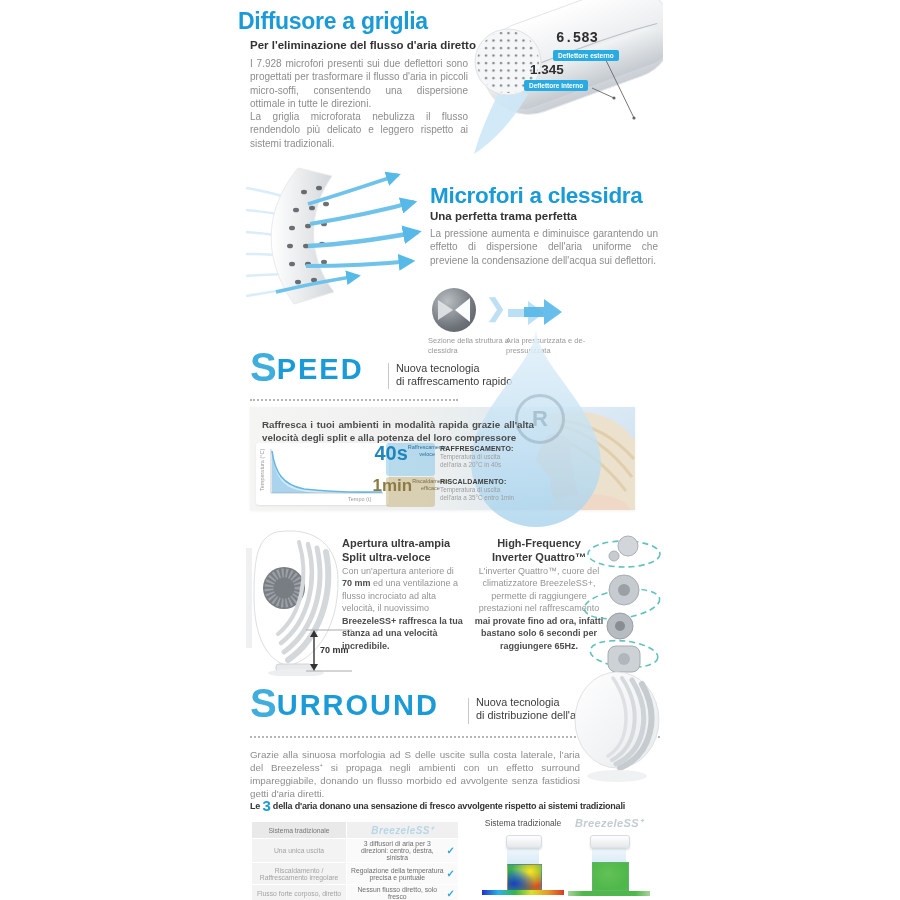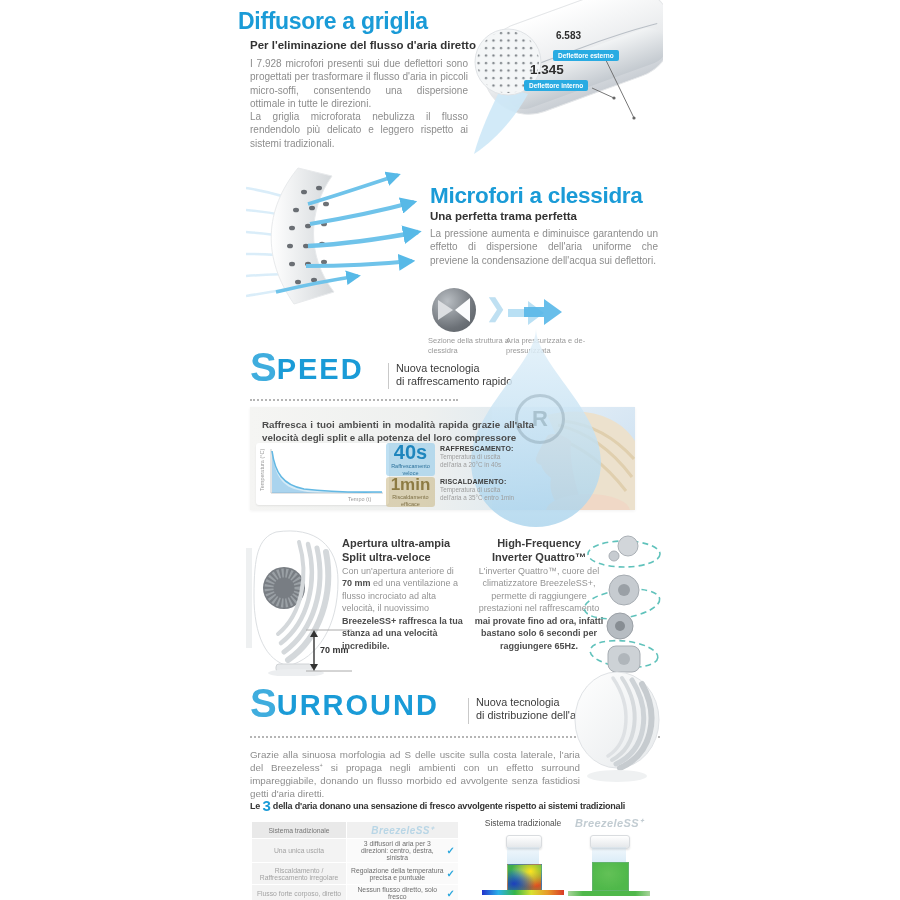--- a/index.html
+++ b/index.html
@@ -16,21 +16,21 @@
         padding:2px 5px;border-radius:2px;white-space:nowrap;}
   .meas{font-weight:bold;color:#2e2e2e;}
   .dotline{border-top:2px dotted #b5b5b5;height:0;}
   .divline{width:1px;background:#c9c9c9;}
   .tagline{font-size:10.8px;font-weight:normal;color:#3c3c3c;line-height:1.25;}
   .bigword{display:flex;align-items:flex-end;}
   .bigword .ini{font-size:40px;line-height:34px;color:#3fadde;font-weight:bold;}
   .bigword .rest{font-size:29px;line-height:29px;color:#1a9bd7;font-weight:bold;letter-spacing:2px;}
   .banner{background:linear-gradient(90deg,#f5f5f3 0%,#eef0ef 45%,#e0eaf0 70%,#cfe2ef 100%);
           overflow:hidden;box-shadow:0 1px 3px rgba(0,0,0,.06);}
-  .chipstat{border-radius:3px;text-align:center;display:flex;flex-direction:column;justify-content:center;}
+  .chipstat{border-radius:3px;text-align:center;display:flex;justify-content:center;}
   .chipstat .v{font-weight:bold;line-height:1;}
   .chipstat .c{font-size:5.5px;line-height:1.2;margin-top:1px;}
   .stattext h5{margin:0;font-size:7px;color:#3c3c3c;letter-spacing:.2px;}
   .stattext p{margin:1px 0 0 0;font-size:6.3px;color:#9d9d9d;line-height:1.3;}
   .colhead{font-size:11px;font-weight:bold;color:#3a3a3a;line-height:1.25;margin:0;}
   .colbody{font-size:9px;color:#949494;line-height:1.4;}
   .colbody b{color:#4d4d4d;}
   .cmp-table{width:206px;font-size:6.8px;}
   .t-row{display:flex;margin-bottom:1px;}
   .t-left{width:94px;background:#f3f3f3;color:#a3a3a3;display:flex;align-items:center;
@@ -81,21 +81,21 @@
         <path d="M34,56 C90,54 160,54 196,58" stroke="#b9bfc6" stroke-width="1" fill="none"></path>
       </g>
       <path d="M34,86 C22,110 12,132 6,154 C28,140 48,116 60,94 Z" fill="#cde8f7" opacity=".9"></path>
       <circle cx="40" cy="62" r="33" fill="#f4f6f7" stroke="#e0e3e6"></circle>
       <circle cx="40" cy="62" r="31" fill="url(#dots)" fill-opacity=".85"></circle>
       <path d="M133,50 L166,118" stroke="#666" stroke-width=".9" fill="none"></path>
       <circle cx="166" cy="118" r="1.6" fill="#666"></circle>
       <path d="M124,88 L146,98" stroke="#666" stroke-width=".9" fill="none"></path>
       <circle cx="146" cy="98" r="1.6" fill="#666"></circle>
     </svg>
-    <div class="abs meas" style="left:88px;top:30px;font-size:10px;">6.583</div>
+    <div class="abs meas" style="left:88px;top:30px;font-size:14px;font-family:Liberation Mono, monospace;">6.583</div>
     <div class="abs chip" style="left:85px;top:50px;">Deflettore esterno</div>
     <div class="abs meas" style="left:62px;top:62px;font-size:13.5px;">1.345</div>
     <div class="abs chip" style="left:56px;top:80px;">Deflettore interno</div>
   </div>
 
   <svg class="abs" style="left:246px;top:162px;" width="185" height="155" viewBox="0 0 185 155">
     <defs>
       <linearGradient id="gBand" x1="0" y1="0" x2="1" y2="0">
         <stop offset="0" stop-color="#ffffff"></stop>
           <stop offset="1" stop-color="#d3d7da"></stop>

